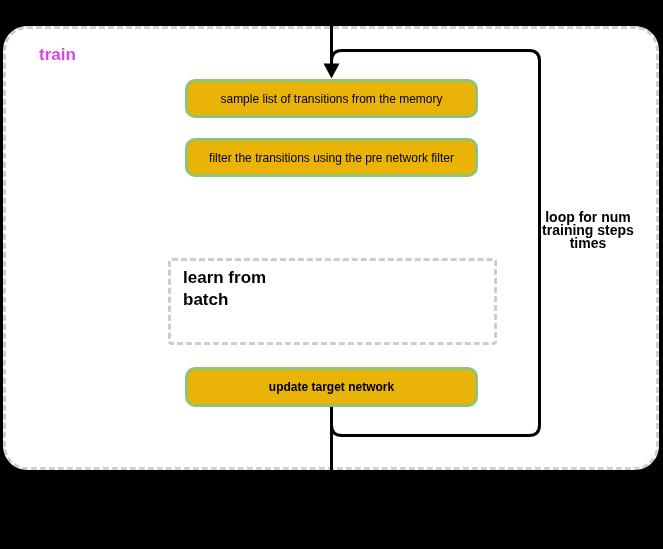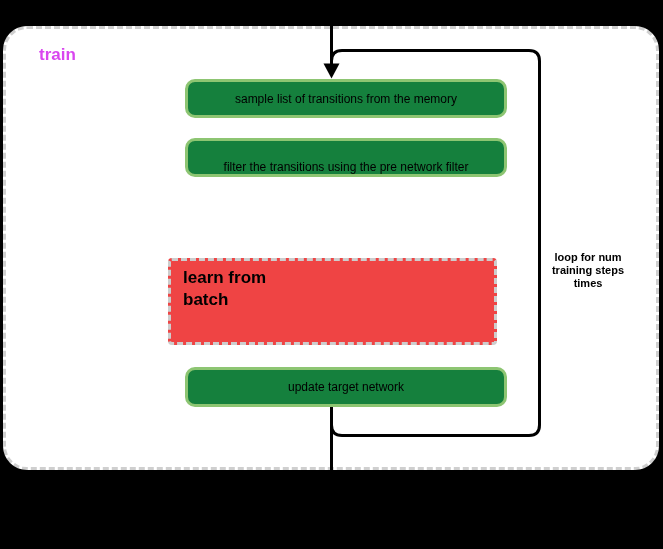--- a/index.html
+++ b/index.html
@@ -25,54 +25,54 @@
     position:absolute;left:39px;top:45px;
     font-size:17px;font-weight:bold;color:#d946ef;
     letter-spacing:0;
   }
 
   
   svg.flow{position:absolute;left:0;top:0;width:663px;height:549px;}
 
   
   .step{
-    position:absolute;left:185px;width:322px;height:39px;
+    position:absolute;left:185px;width:293px;height:39px;
     box-sizing:border-box;
-    background:#15803d;
+    background:#eab308;
     border:3px solid #8dc572;
     border-radius:10px;
     display:flex;align-items:center;justify-content:center;
     font-size:12px;color:#000;text-align:center;
   }
   .step.s1{top:79px;}
-  .step.s2{top:138px;align-items:flex-end;}
+  .step.s2{top:138px;}
   .step.s3{top:198px;}
-  .step.s5{top:367px;height:40px;}
+  .step.s5{top:367px;height:40px;font-weight:bold;}
 
   
   .subprocess{
     position:absolute;left:168px;top:258px;
     width:329px;height:87px;
     box-sizing:border-box;
-    background:#ef4444;
+    background:#ffffff;
     border:3px dashed #cdcdcd;
     border-radius:4px;
     padding:6px 0 0 12px;
   }
   .subprocess .sub-label{
     display:block;width:130px;
     font-size:17px;font-weight:bold;color:#000;
     line-height:22px;
   }
 
   
   .loop-annotation{
     position:absolute;left:540px;top:211px;width:96px;
-    font-size:11px;font-weight:bold;color:#000;
-    line-height:13px;text-align:center;margin-top:40px;
+    font-size:14px;font-weight:bold;color:#000;
+    line-height:13px;text-align:center;
   }
 </style>
 </head>
 <body>
 
 <div id="stage">
 
   <div class="outer-container"></div>
   <div class="train-title">train</div>
 

